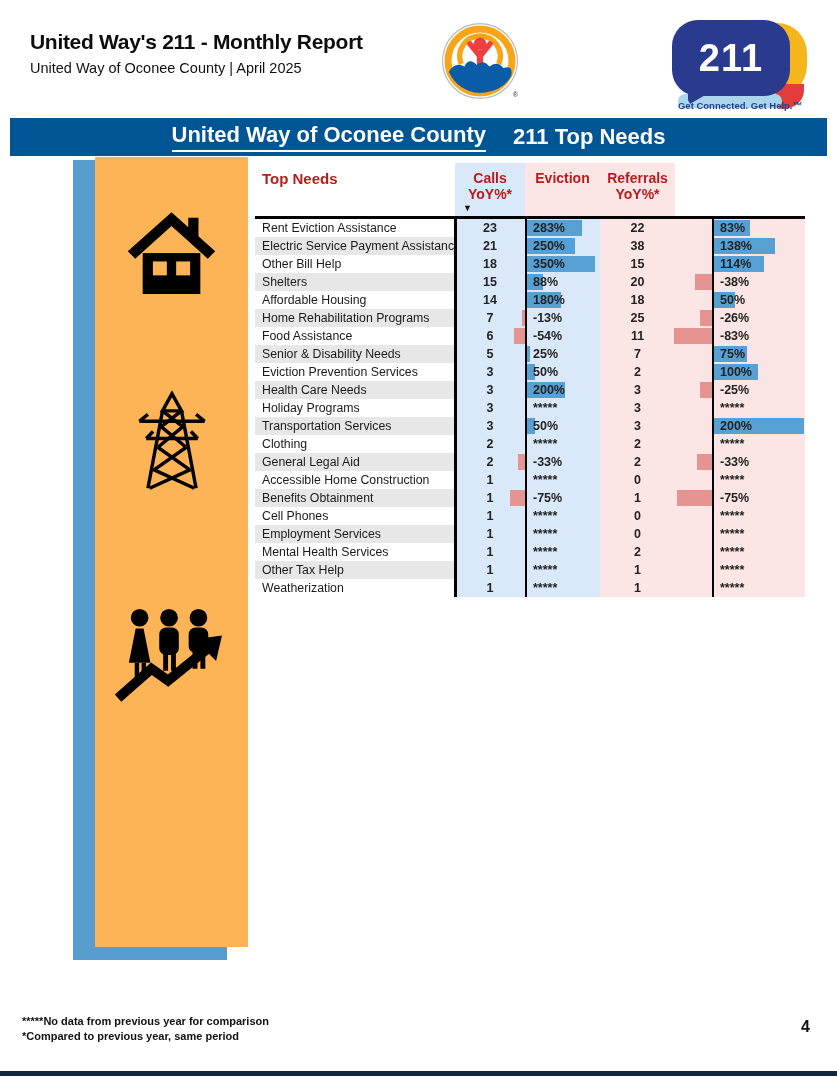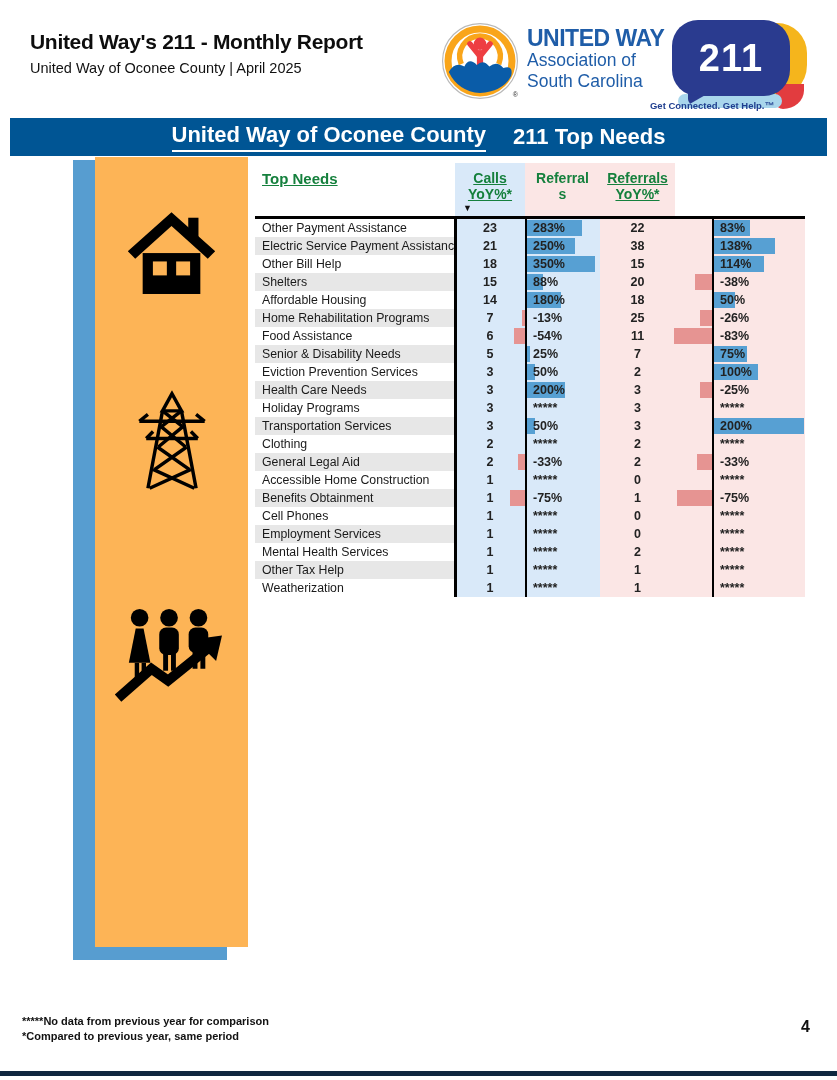--- a/index.html
+++ b/index.html
@@ -20,38 +20,38 @@
   
   .logo211 { position:absolute; left:672px; top:20px; width:135px; height:92px; }
   .l211-yellow { position:absolute; right:0; top:3px; width:64px; height:76px; background:#F5B51C; border-radius:0 30px 34px 26px; }
   .l211-red { position:absolute; right:3px; bottom:3px; width:28px; height:25px; background:#E23C3F; border-radius:0 0 90% 30%; }
   .l211-lightblue { position:absolute; left:6px; bottom:4px; width:104px; height:14px; background:#A9D6EC; border-radius:8px; }
   .l211-bubble { position:absolute; left:0; top:0; width:118px; height:76px; background:#2A3B8F; border-radius:26px;
                  display:flex; align-items:center; justify-content:center; }
   .l211-bubble span { color:#fff; font-size:38px; font-weight:bold; letter-spacing:1px; }
   .l211-tail { position:absolute; left:16px; top:70px; width:26px; height:15px; background:#2A3B8F;
                clip-path:polygon(0 100%, 0 0, 100% 0); border-radius:0 0 0 6px; }
-  .l211-tagline { position:absolute; left:632px; top:100px; width:160px; text-align:center;
+  .l211-tagline { position:absolute; left:660px; top:100px; width:160px; text-align:center;
                   font-size:9.5px; font-weight:bold; color:#1F3E8F; }
 
   
   .banner { position:absolute; left:10px; top:118px; width:817px; height:38px; background:#005594;
             display:flex; align-items:center; justify-content:center; color:#fff; font-size:22px; font-weight:bold; }
   .banner .underlined { border-bottom:2px solid #fff; padding-bottom:2px; }
   .banner .rest { margin-left:27px; }
 
   
   .sidebar-shadow { position:absolute; left:73px; top:160px; width:154px; height:800px; background:#579DD0; }
   .sidebar { position:absolute; left:95px; top:157px; width:153px; height:790px; background:#FDB456; }
   .side-icon { position:absolute; }
 
   
   .needs-table { position:absolute; left:255px; top:163px; width:550px; }
   .t-header { display:grid; grid-template-columns:200px 70px 75px 75px 130px; height:53px; position:relative; }
-  .hc { font-size:14px; font-weight:bold; color:#15803d; padding-top:7px; text-align:center;text-decoration:underline; }
+  .hc { font-size:14px; font-weight:bold; color:#b91c1c; padding-top:7px; text-align:center; }
   .hc.needs { text-align:left; padding-left:7px; font-size:15px; background:#fff; }
   .calls-bg { background:#D9E9F9; }
   .refs-bg  { background:#FBE6E5; }
   .hc .wrapword { display:inline-block; width:60px; overflow-wrap:break-word; word-break:break-word; }
   .sort-arrow { position:absolute; left:208px; bottom:3px; font-size:9px; color:#111; cursor:default; }
   .t-thickline { position:absolute; left:0; top:53px; width:550px; height:3px; background:#000; z-index:5; }
   .t-body { position:relative; margin-top:3px; }
   .trow { display:grid; grid-template-columns:200px 70px 75px 75px 130px; height:18px; }
   .cell { height:18px; }
   .cell.name { font-size:12.3px; color:#1a1a1a; line-height:18px; padding-left:7px; background:#fff;
@@ -89,25 +89,20 @@
         <circle cx="50" cy="50" r="48" fill="#fff" stroke="#b9b9b9" stroke-width="1.5"></circle>
         <circle cx="50" cy="50" r="41" fill="none" stroke="#F9A51A" stroke-width="9"></circle>
         <path d="M26,54 A26,26 0 1 1 74,54" fill="none" stroke="#F9A51A" stroke-width="7"></path>
         <circle cx="50" cy="28" r="8" fill="#EE3E42"></circle>
         <rect x="46" y="36" width="8" height="24" rx="4" fill="#EE3E42"></rect>
         <path d="M50,44 L37,28 M50,44 L63,28" stroke="#EE3E42" stroke-width="7" stroke-linecap="round"></path>
         <path d="M10,64 Q18,50 30,57 Q36,45 46,55 Q54,47 62,57 Q72,49 80,59 Q93,55 90,69 Q80,89 50,91 Q22,89 10,64 Z" fill="#0A5CA8"></path>
         <text x="92" y="96" font-size="9" fill="#333">®</text>
       </svg>
     </span>
-    <span class="uw-text">
-      <div class="uw-name">UNITED WAY</div>
-      <div class="uw-l2">Association of</div>
-      <div class="uw-l3">South Carolina</div>
-    </span>
   </div>
 
   <div class="logo211">
     <div class="l211-yellow"></div>
     <div class="l211-red"></div>
     <div class="l211-lightblue"></div>
     <div class="l211-tail"></div>
     <div class="l211-bubble">
       <span>211</span>
     </div>
@@ -161,28 +156,28 @@
       <rect x="90" y="46" width="5" height="18" fill="#000"></rect>
       <polyline points="6,94 40,64 57,76 98,43" fill="none" stroke="#000" stroke-width="10"></polyline>
       <polygon points="84,34 112,30 106,56" fill="#000"></polygon>
     </svg>
   </span>
 
   <div class="needs-table">
     <div class="t-header">
       <div class="hc needs">Top Needs</div>
       <div class="hc calls-bg">Calls YoY%*</div>
-      <div class="hc refs-bg"><span class="wrapword">Referrals</span></div>
+      <div class="hc refs-bg"><span class="wrapword">Eviction</span></div>
       <div class="hc refs-bg">Referrals YoY%*</div>
       <div class="sort-arrow">▼</div>
     </div>
     <div class="t-thickline"></div>
     <div class="t-body" id="table-body">
   <div class="trow">
-    <div class="cell name">Other Payment Assistance</div>
+    <div class="cell name">Rent Eviction Assistance</div>
     <div class="cell num calls-bg">23</div>
     <div class="cell yoy calls-bg">
       <div class="bar pos" style="width: 57px; left: 0px;"></div>
       <span class="yoy-label">283%</span>
     </div>
     <div class="cell num refs-bg">22</div>
     <div class="cell yoy refs-bg">
       <div class="bar pos" style="width: 38px; left: 37px;"></div>
       <span class="yoy-label refs">83%</span>
     </div>

